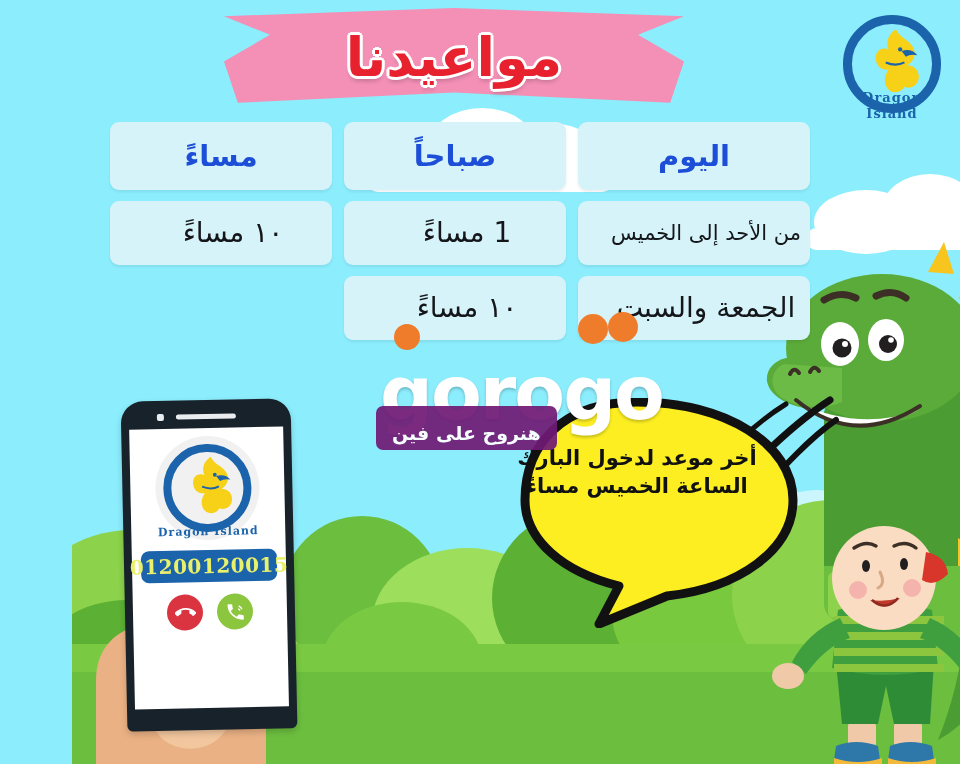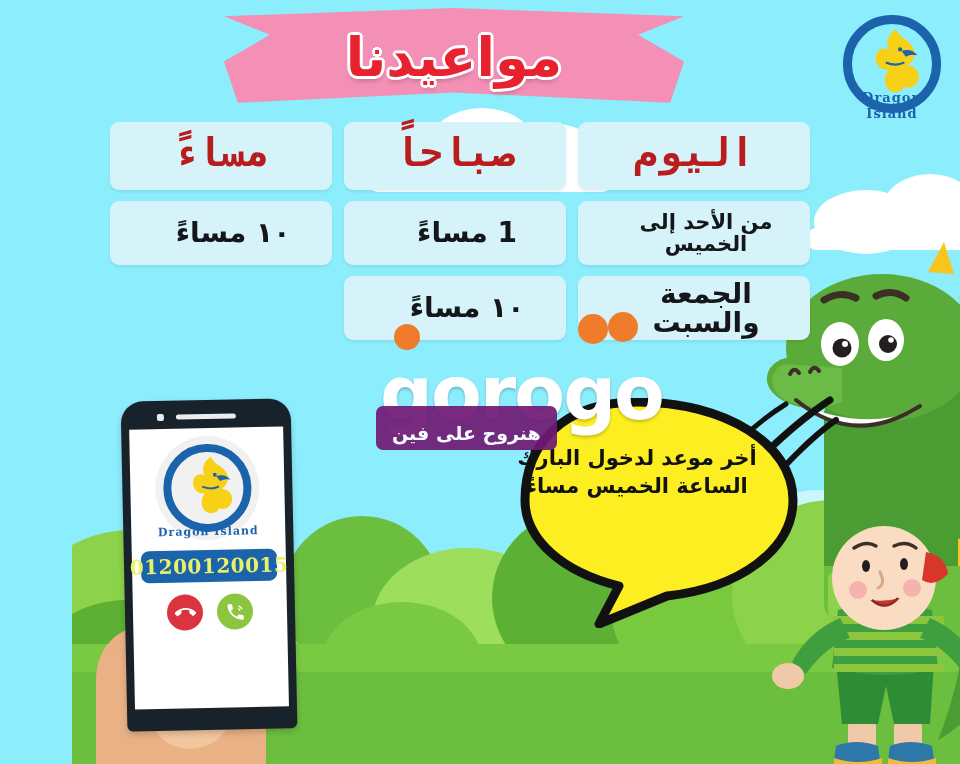--- a/index.html
+++ b/index.html
@@ -106,26 +106,25 @@
     box-shadow:0 2px 3px rgba(0,0,0,.07);
     text-align:center;
     padding:0 6px;
   }
   .cell.c-day{ width:232px; }
   .cell.c-am { width:222px; }
   .cell.c-pm { width:222px; }
 
   .hdr .cell{ height:68px; }
   .hdr .cell span{
-    color:#b91c1c; font-size:40px; font-weight:bold;
+    color:#1d4ed8; font-size:29px; font-weight:bold;
     line-height:1;
-    font-family:Liberation Mono, monospace;
   }
   .body-cell span{
-    color:#14161a; font-size:28px; font-weight:bold; line-height:1.05;margin-left:24px;
+    color:#14161a; font-size:28px; font-weight:normal; line-height:1.05;margin-left:24px;
   }
   .body-cell.small span{ font-size:21px; }
 
   
   .bubble-wrap{ position:absolute; left:395px; top:398px; width:340px; height:230px; }
   .bubble-wrap svg{ position:absolute; left:0; top:0; }
   .bubble-text{
     position:absolute; left:34px; top:46px; width:272px;
     text-align:center; color:#111; font-weight:bold;
     font-size:21px; line-height:1.35; direction:rtl;

